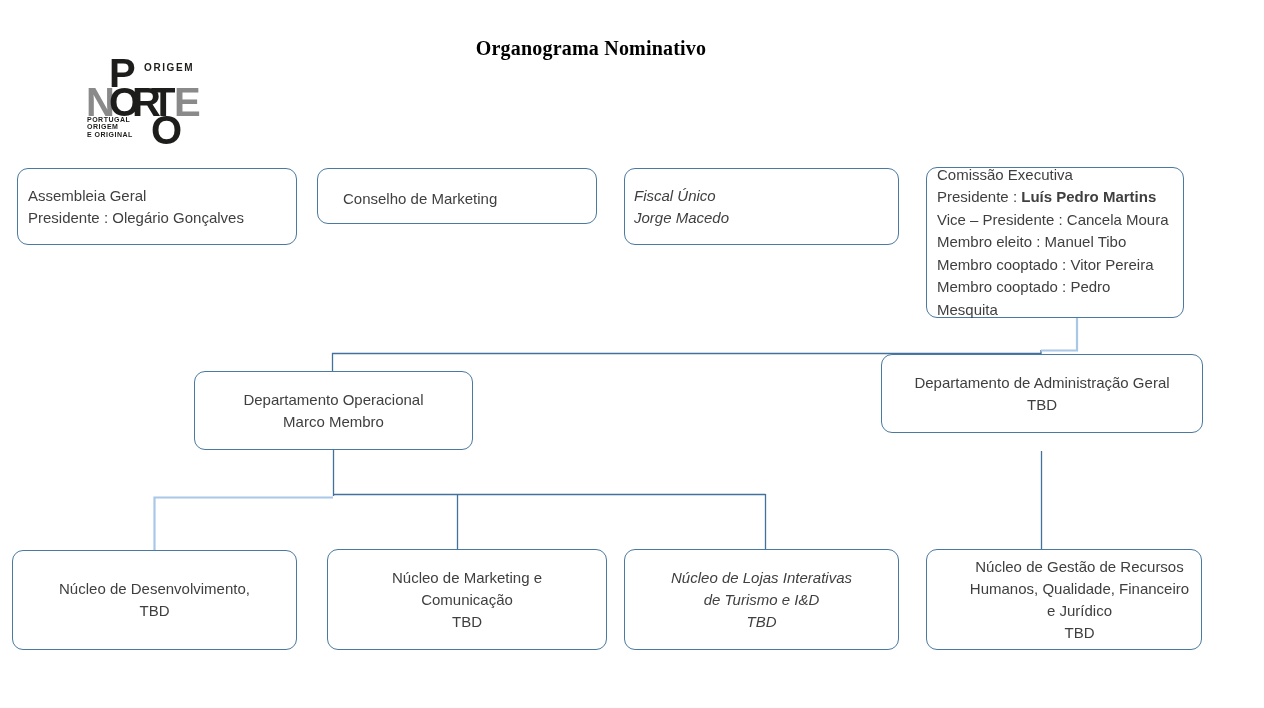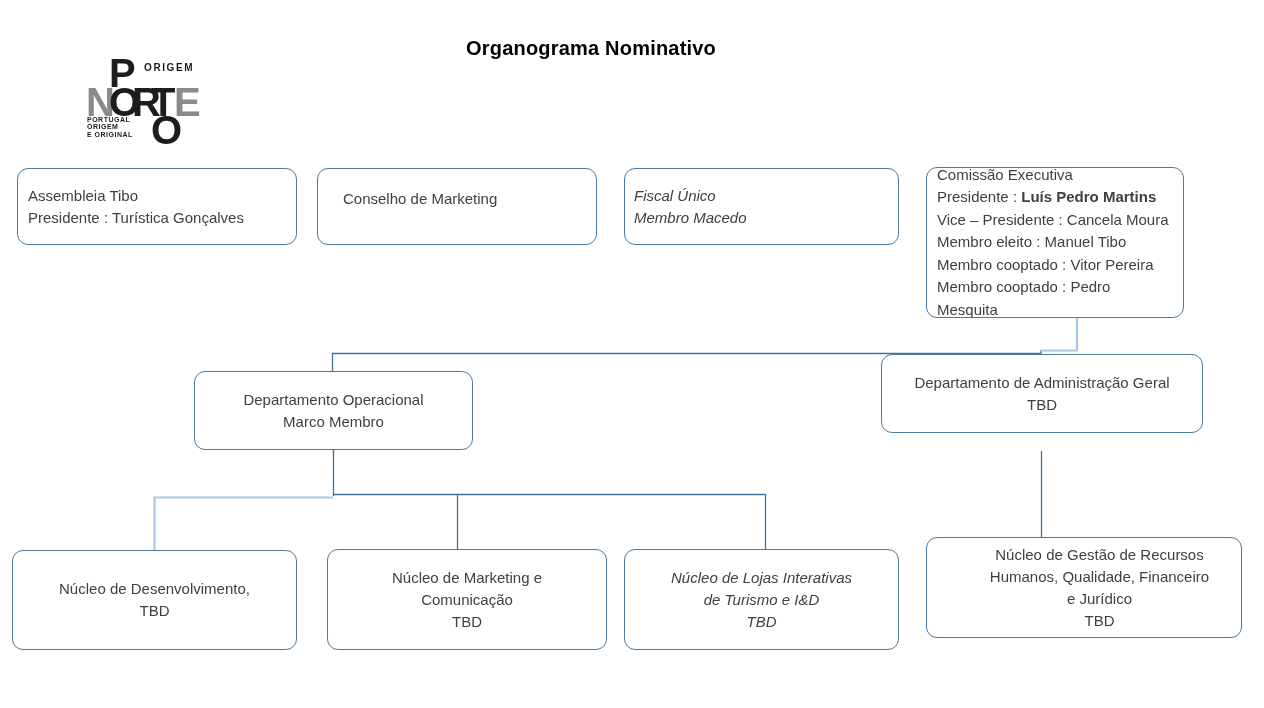--- a/index.html
+++ b/index.html
@@ -2,21 +2,21 @@
 <html><head>
 <meta charset="utf-8">
 <style>
   html,body { margin:0; padding:0; background:#ffffff; }
   .canvas {
     position:relative; width:1264px; height:708px; background:#ffffff;
     font-family:"Liberation Sans", sans-serif; overflow:hidden;
   }
   .title {
     position:absolute; top:37px; left:0; width:1182px; text-align:center;
-    font-size:20px; font-weight:700; color:#000000; letter-spacing:0.2px;
+    font-size:20px; font-weight:700; color:#000000; letter-spacing:0.2px;font-family:Liberation Serif, serif;
   }
   
   .logo { position:absolute; left:85px; top:53px; width:140px; height:92px; }
   .logo span { position:absolute; font-weight:700; line-height:1; }
   .lg-big { font-size:40px; letter-spacing:-2px; }
   .lg-black { color:#1d1d1b; }
   .lg-gray  { color:#8a8a8a; }
   .lg-p  { left:24px; top:0px; }
   .lg-n  { left:1px;  top:29px; }
   .lg-o1 { left:24px; top:29px; }
@@ -31,31 +31,31 @@
   .node {
     position:absolute; box-sizing:border-box; background:#ffffff;
     border:1.4px solid #4a7aa0; border-radius:11px;
     color:#3f3f3f; font-size:15px; line-height:22px;
     display:flex; flex-direction:column; justify-content:center;
   }
   .node.left   { align-items:flex-start; text-align:left; padding:6px 10px; }
   .node.center { align-items:center; text-align:center; padding:6px 8px; }
   .b { font-weight:700; }
   #box-assembleia { left:17px;  top:168px; width:280px; height:77px; }
-  #box-conselho   { left:317px; top:168px; width:280px; height:77px;
+  #box-conselho   { left:317px; top:168px; width:280px; height:56px;
                     justify-content:flex-start; padding-top:19px; padding-left:25px; }
   #box-fiscal     { left:624px; top:168px; width:275px; height:77px; padding-left:9px;font-style:italic; }
   #box-comissao   { left:926px; top:167px; width:258px; height:151px;
                     line-height:22.4px; }
   #box-dept-op    { left:194px; top:371px; width:279px; height:79px; }
   #box-dept-admin { left:881px; top:354px; width:322px; height:79px; }
   #box-nucleo-1   { left:12px;  top:550px; width:285px; height:100px; }
   #box-nucleo-2   { left:317px; top:549px; width:280px; height:101px;margin-left:10px; }
   #box-nucleo-3   { left:624px; top:549px; width:275px; height:101px;font-style:italic; }
-  #box-nucleo-4   { left:926px; top:537px; width:316px; height:101px;padding-left:39px; }
+  #box-nucleo-4   { left:926px; top:549px; width:276px; height:101px;padding-left:39px; }
   
   .wires { position:absolute; left:0; top:0; width:1264px; height:708px; pointer-events:none; }
 </style>
 </head>
 <body>
 
 <div class="canvas">
 
   <div class="title">Organograma Nominativo</div>
 
@@ -82,31 +82,31 @@
     <polyline points="1077,318 1077,350.5 1041,350.5" fill="none" stroke="#a9c7e7" stroke-width="2.2"></polyline>
     <line x1="333.5" y1="450" x2="333.5" y2="496" stroke="#41719c" stroke-width="1.3"></line>
     <line x1="333" y1="494.5" x2="765.5" y2="494.5" stroke="#41719c" stroke-width="1.3"></line>
     <line x1="457.5" y1="494" x2="457.5" y2="550" stroke="#41719c" stroke-width="1.3"></line>
     <line x1="765.5" y1="494" x2="765.5" y2="550" stroke="#41719c" stroke-width="1.3"></line>
     <polyline points="333,497.5 154.5,497.5 154.5,551" fill="none" stroke="#a9c7e7" stroke-width="2.2"></polyline>
     <line x1="1041.5" y1="451" x2="1041.5" y2="550" stroke="#41719c" stroke-width="1.3"></line>
   </svg>
 
   <div class="node left" id="box-assembleia">
-    <div>Assembleia Tibo</div>
-    <div>Presidente : Turística Gonçalves</div>
+    <div>Assembleia Geral</div>
+    <div>Presidente : Olegário Gonçalves</div>
   </div>
 
   <div class="node left" id="box-conselho">
     <div>Conselho de Marketing</div>
   </div>
 
   <div class="node left" id="box-fiscal">
     <div>Fiscal Único</div>
-    <div>Membro Macedo</div>
+    <div>Jorge Macedo</div>
   </div>
 
   <div class="node left" id="box-comissao">
     <div>Comissão Executiva</div>
     <div><span>Presidente : </span><span class="b">Luís Pedro Martins</span></div>
     <div>Vice – Presidente : Cancela Moura</div>
     <div>Membro eleito : Manuel Tibo</div>
     <div>Membro cooptado : Vitor Pereira</div>
     <div>Membro cooptado : Pedro Mesquita</div>
   </div>

